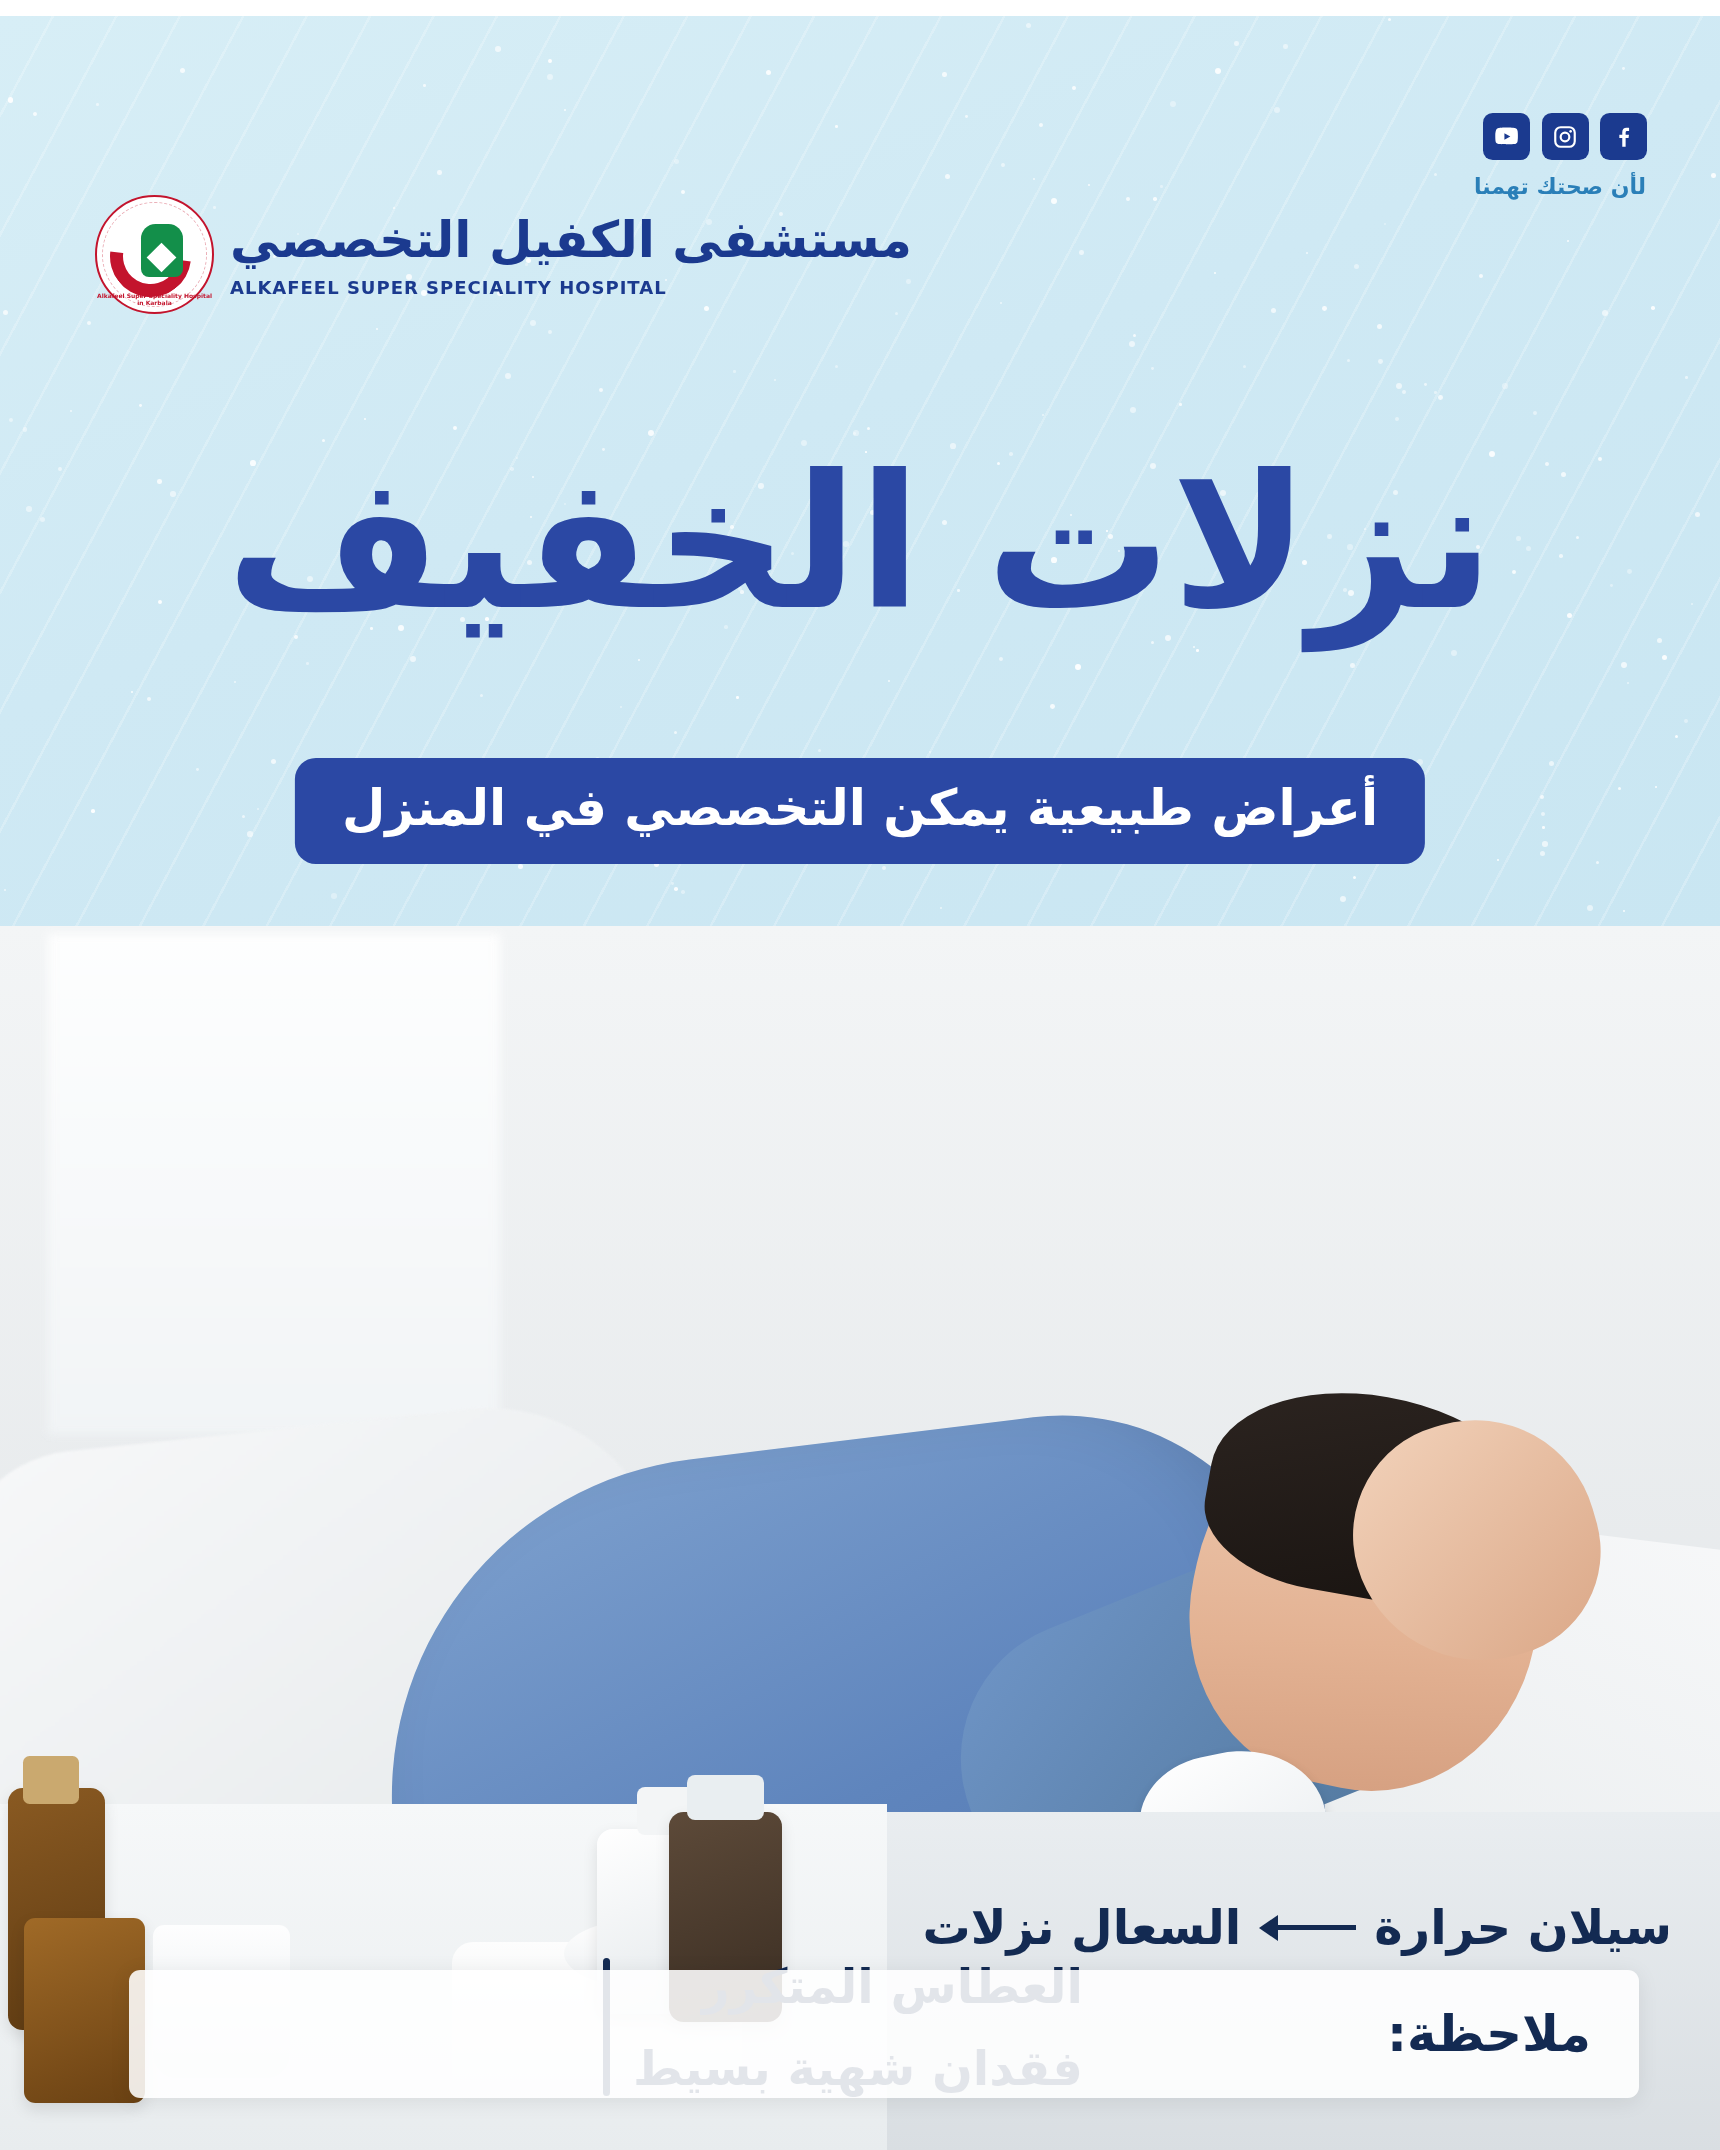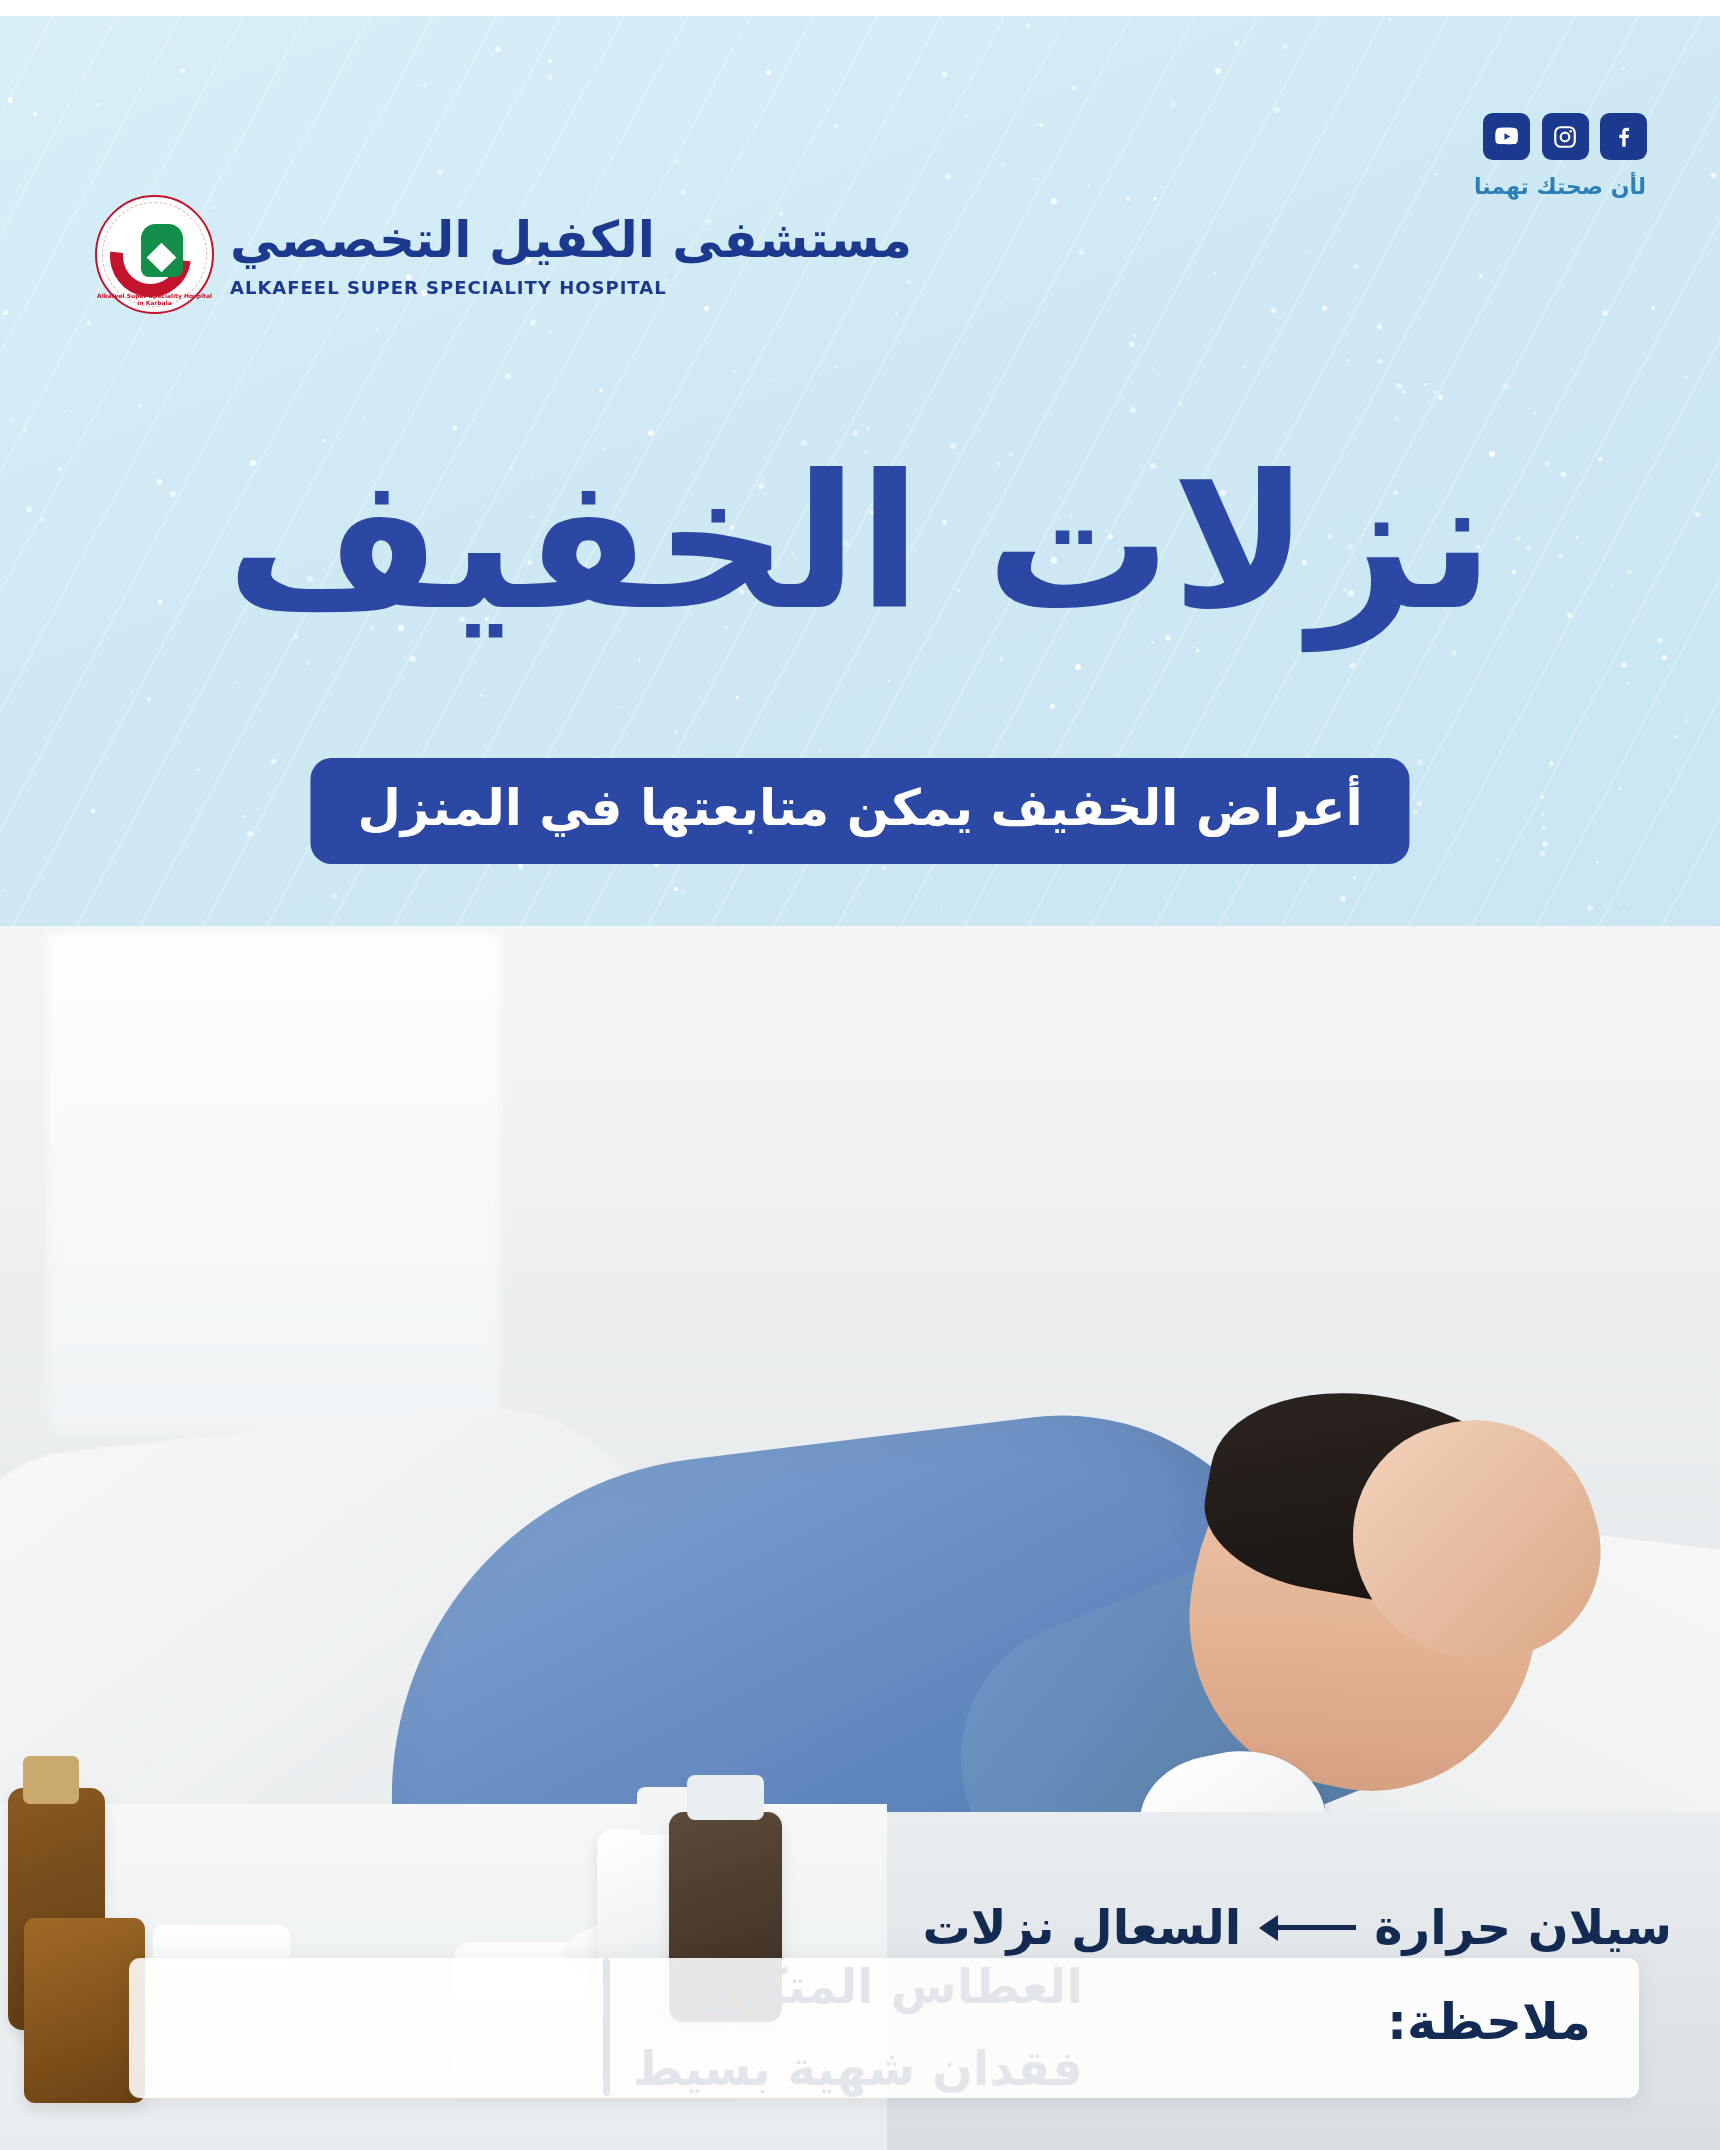--- a/index.html
+++ b/index.html
@@ -338,21 +338,21 @@
   .sym-items { display:flex; flex-direction:column; gap:26px; text-align:right; }
   .sym-item { font-size:48px; font-weight:bold; color:#132a52; white-space:nowrap; }
 
   
   .note {
     position:absolute;
     left:129px; right:81px;
     bottom:53px;
     background:rgba(255,255,255,0.88);
     border-radius:11.3px;
-    padding:35px 48px 39px;
+    padding:35px 48px 27px;
     box-shadow:0 3.2px 21px rgba(0,0,0,.08);
   }
   .note-title {
     font-size:50px; font-weight:bold; color:#132a52;
     text-align:right;
     margin-bottom:8px;
   }
   .note-body {
     font-size:39px; line-height:1.45; color:#132a52;
     text-align:right;
@@ -656,21 +656,21 @@
         <span class="hand"></span>
         <span class="caption-arc">Alkafeel Super Speciality Hospital in Karbala</span>
       </div>
       <div class="logo-text">
         <div class="logo-ar">مستشفى الكفيل التخصصي</div>
         <div class="logo-en">ALKAFEEL SUPER SPECIALITY HOSPITAL</div>
       </div>
     </div>
 
     <div class="headline">نزلات الخفيف</div>
-    <div class="subline">أعراض الخفيف يمكن متابعتها في المنزل</div>
+    <div class="subline">أعراض طبيعية يمكن التخصصي في المنزل</div>
   </div>
 
   <div class="photo">
     <div class="bed-wall"></div>
     <div class="window-blur"></div>
     <div class="pillow"></div>
     <div class="pillow2"></div>
     <div class="body"></div>
     <div class="arm"></div>
     <div class="head"></div>

